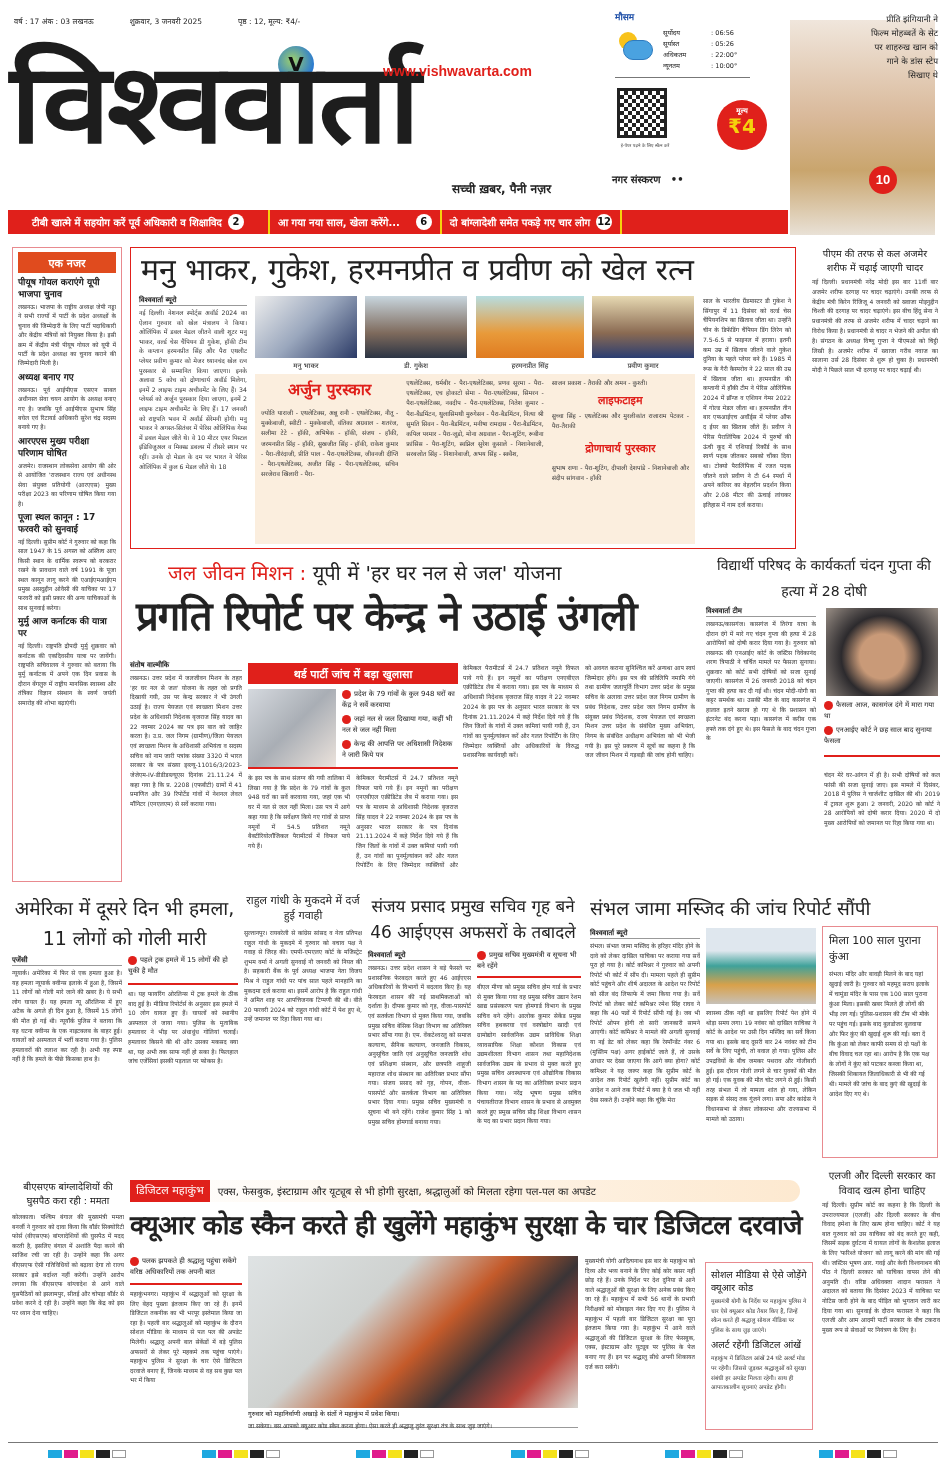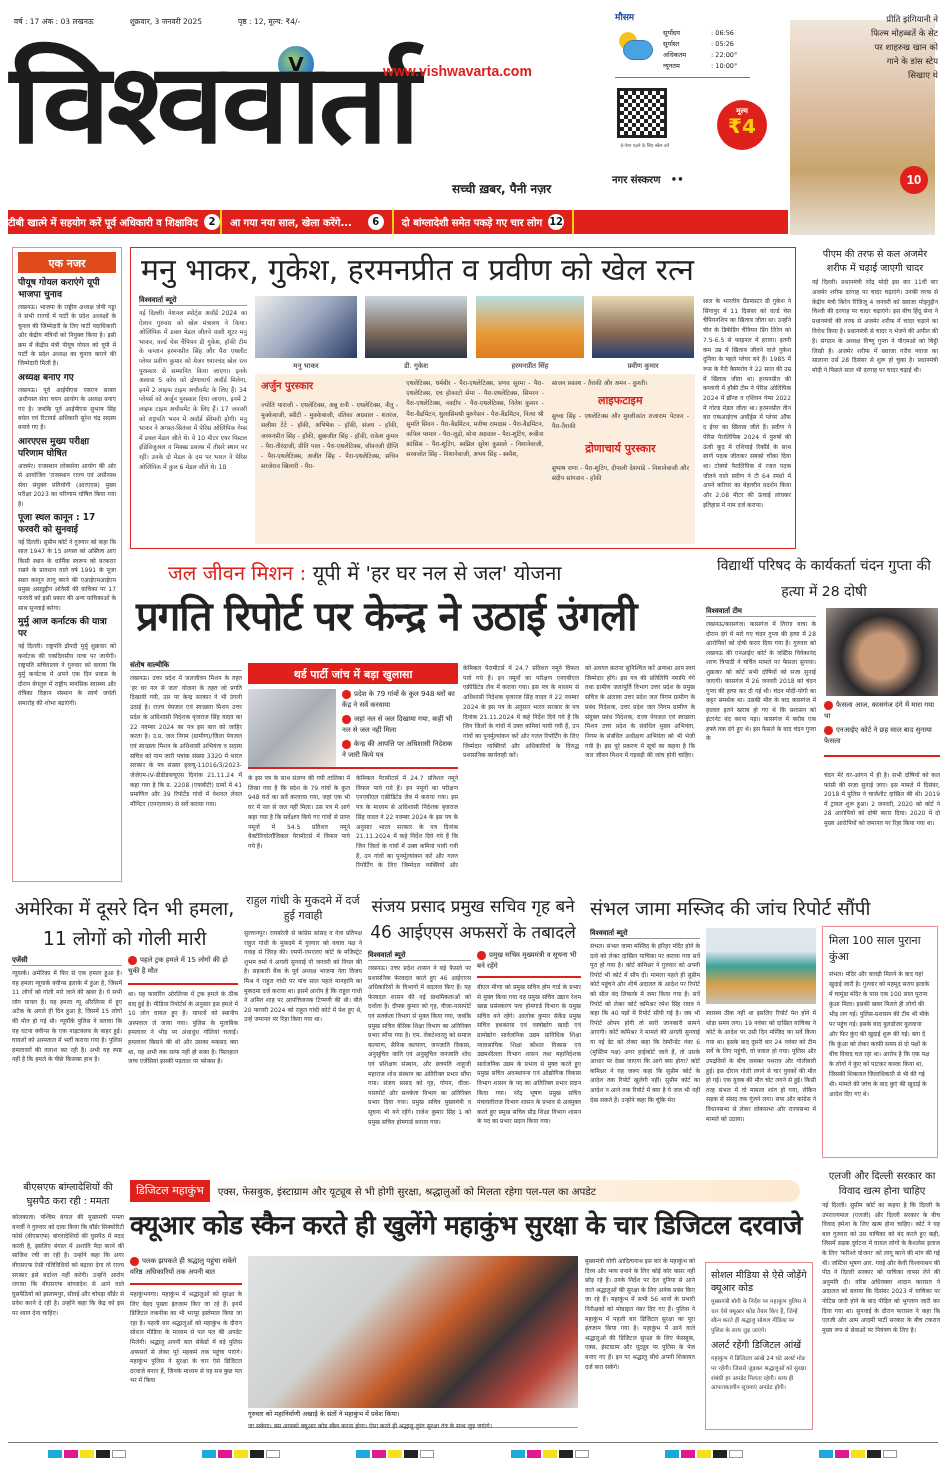--- a/index.html
+++ b/index.html
@@ -64,24 +64,24 @@
   <div style="font-size:7px;font-weight:bold;margin-top:6px">मूल्य</div>
   <div style="font-size:20px;font-weight:bold;color:#f5d20c;line-height:22px">₹4</div>
 </div>
 
 <div class="abs" style="left:612px;top:172px;font-size:10px;font-weight:bold">
   <span>नगर संस्करण</span>&nbsp;&nbsp;&nbsp;<span>••</span>
 </div>
 
 <div class="abs photo" style="left:790px;top:20px;width:145px;height:215px;background:linear-gradient(180deg,#f0e6dc 0%,#d9b99a 45%,#c9a56d 70%,#e9e1d6 100%)"></div>
 <div class="abs" style="left:870px;top:12px;width:68px;font-size:8.5px;line-height:14px;text-align:right;color:#222">प्रीति झंगियानी ने फिल्म मोहब्बतें के सेट पर शाहरुख खान को गाने के डांस स्टेप सिखाए थे</div>
-<div class="abs" style="left:900px;top:166px;width:28px;height:28px;border-radius:50%;background:#e0201b;color:#fff;font:bold 13px 'Liberation Sans',sans-serif;text-align:center;line-height:28px">10</div>
+<div class="abs" style="left:869px;top:166px;width:28px;height:28px;border-radius:50%;background:#e0201b;color:#fff;font:bold 13px 'Liberation Sans',sans-serif;text-align:center;line-height:28px">10</div>
 
 <div class="abs" style="left:8px;top:210px;width:780px;height:24px;background:#e0201b;display:flex;align-items:center">
-  <div style="display:flex;align-items:center;gap:6px;padding:0 0;border-right:2px solid #f5d20c;height:100%">
+  <div style="display:flex;align-items:center;gap:6px;padding:0 24px;border-right:2px solid #f5d20c;height:100%">
     <span style="color:#fff;font-size:10px;font-weight:bold">टीबी खात्मे में सहयोग करें पूर्व अधिकारी व शिक्षाविद</span>
     <span style="background:#fff;color:#111;border-radius:50%;width:16px;height:16px;font-size:10px;font-weight:bold;text-align:center;line-height:16px">2</span>
   </div>
   <div style="display:flex;align-items:center;gap:16px;padding:0 8px;border-right:2px solid #f5d20c;height:100%">
     <span style="color:#fff;font-size:10px;font-weight:bold">आ गया नया साल, खेला करेंगे...</span>
     <span style="background:#fff;color:#111;border-radius:50%;width:16px;height:16px;font-size:10px;font-weight:bold;text-align:center;line-height:16px">6</span>
   </div>
   <div style="display:flex;align-items:center;gap:6px;padding:0 8px;border-right:2px solid #f5d20c;height:100%">
     <span style="color:#fff;font-size:10px;font-weight:bold">दो बांग्लादेशी समेत पकड़े गए चार लोग</span>
     <span style="background:#fff;color:#111;border-radius:50%;width:16px;height:16px;font-size:10px;font-weight:bold;text-align:center;line-height:16px">12</span>
@@ -124,21 +124,21 @@
   <div class="cap" style="left:234px;top:113px;width:102px">डी. गुकेश</div>
   <div class="photo" style="left:345px;top:48px;width:108px;height:62px;background:linear-gradient(180deg,#b7dde0,#e89a3a 60%,#e07b20)"></div>
   <div class="cap" style="left:345px;top:113px;width:108px">हरमनप्रीत सिंह</div>
   <div class="photo" style="left:461px;top:48px;width:102px;height:62px;background:linear-gradient(180deg,#e7d9b2,#8a6a52 60%,#2a3d72)"></div>
   <div class="cap" style="left:461px;top:113px;width:102px">प्रवीण कुमार</div>
 
   <div class="body-text" style="position:absolute;left:572px;top:48px;width:88px;height:248px;font-size:6px;line-height:9.7px">साल के भारतीय ग्रैंडमास्टर डी गुकेश ने सिंगापुर में 11 दिसंबर को वर्ल्ड चेस चैंपियनशिप का खिताब जीता था। उन्होंने चीन के डिफेंडिंग चैंपियन डिंग लिरेन को 7.5-6.5 से फाइनल में हराया। इतनी कम उम्र में खिताब जीतने वाले गुकेश दुनिया के पहले प्लेयर बने हैं। 1985 में रूस के गैरी कैस्परोव ने 22 साल की उम्र में खिताब जीता था। हरमनप्रीत की कप्तानी में हॉकी टीम ने पेरिस ओलिंपिक 2024 में ब्रॉन्ज व एशियन गेम्स 2022 में गोल्ड मेडल जीता था। हरमनप्रीत तीन बार एफआईएच अवॉर्ड्स में प्लेयर ऑफ द ईयर का खिताब जीते हैं। प्रवीण ने पेरिस पैरालिंपिक 2024 में पुरुषों की ऊंची कूद में एशियाई रिकॉर्ड के साथ स्वर्ण पदक जीतकर सबको चौंका दिया था। टोक्यो पैरालिंपिक में रजत पदक जीतने वाले प्रवीण ने टी 64 स्पर्धा में अपने करियर का बेहतरीन प्रदर्शन किया और 2.08 मीटर की ऊंचाई लांघकर इतिहास में नाम दर्ज कराया।</div>
 
   <div style="position:absolute;left:124px;top:126px;width:440px;height:170px;background:#fbeede;padding:4px 6px;display:flex;gap:8px">
     <div style="width:140px">
-      <div style="color:#e0201b;font-size:10px;font-weight:bold;margin-bottom:8px">अर्जुन पुरस्कार</div>
+      <div style="color:#e0201b;font-size:16px;font-weight:bold;text-align:center;margin-bottom:8px">अर्जुन पुरस्कार</div>
       <div class="body-text" style="font-size:6.2px;line-height:10.2px">ज्योति याराजी - एथलेटिक्स, अन्नू रानी - एथलेटिक्स, नीतू - मुक्केबाजी, स्वीटी - मुक्केबाजी, वंतिका अग्रवाल - शतरंज, सलीमा टेटे - हॉकी, अभिषेक - हॉकी, संजय - हॉकी, जरमनप्रीत सिंह - हॉकी, सुखजीत सिंह - हॉकी, राकेश कुमार - पैरा-तीरंदाजी, प्रीति पाल - पैरा-एथलेटिक्स, जीवनजी दीप्ति - पैरा-एथलेटिक्स, अजीत सिंह - पैरा-एथलेटिक्स, सचिन सरजेराव खिलारी - पैरा-</div>
     </div>
     <div style="width:140px">
       <div class="body-text" style="font-size:6.2px;line-height:10.2px">एथलेटिक्स, धर्मबीर - पैरा-एथलेटिक्स, प्रणव सूरमा - पैरा-एथलेटिक्स, एच होकाटो सेमा - पैरा-एथलेटिक्स, सिमरन - पैरा-एथलेटिक्स, नवदीप - पैरा-एथलेटिक्स, नितेश कुमार - पैरा-बैडमिंटन, थुलासिमथी मुरुगेसन - पैरा-बैडमिंटन, नित्या श्री सुमति सिवन - पैरा-बैडमिंटन, मनीषा रामदास - पैरा-बैडमिंटन, कपिल परमार - पैरा-जूडो, मोना अग्रवाल - पैरा-शूटिंग, रूबीना फ्रांसिस - पैरा-शूटिंग, स्वप्निल सुरेश कुसाले - निशानेबाजी, सरबजोत सिंह - निशानेबाजी, अभय सिंह - स्क्वैश,</div>
     </div>
     <div style="width:140px">
       <div class="body-text" style="font-size:6.2px;line-height:10.2px">साजन प्रकाश - तैराकी और अमन - कुश्ती।</div>
       <div style="color:#e0201b;font-size:11px;font-weight:bold;text-align:center;margin:4px 0">लाइफटाइम</div>
       <div class="body-text" style="font-size:6.2px;line-height:10.2px">सुच्चा सिंह - एथलेटिक्स और मुरलीकांत राजाराम पेटकर - पैरा-तैराकी</div>
       <div style="color:#e0201b;font-size:11px;font-weight:bold;text-align:center;margin:8px 0">द्रोणाचार्य पुरस्कार</div>

